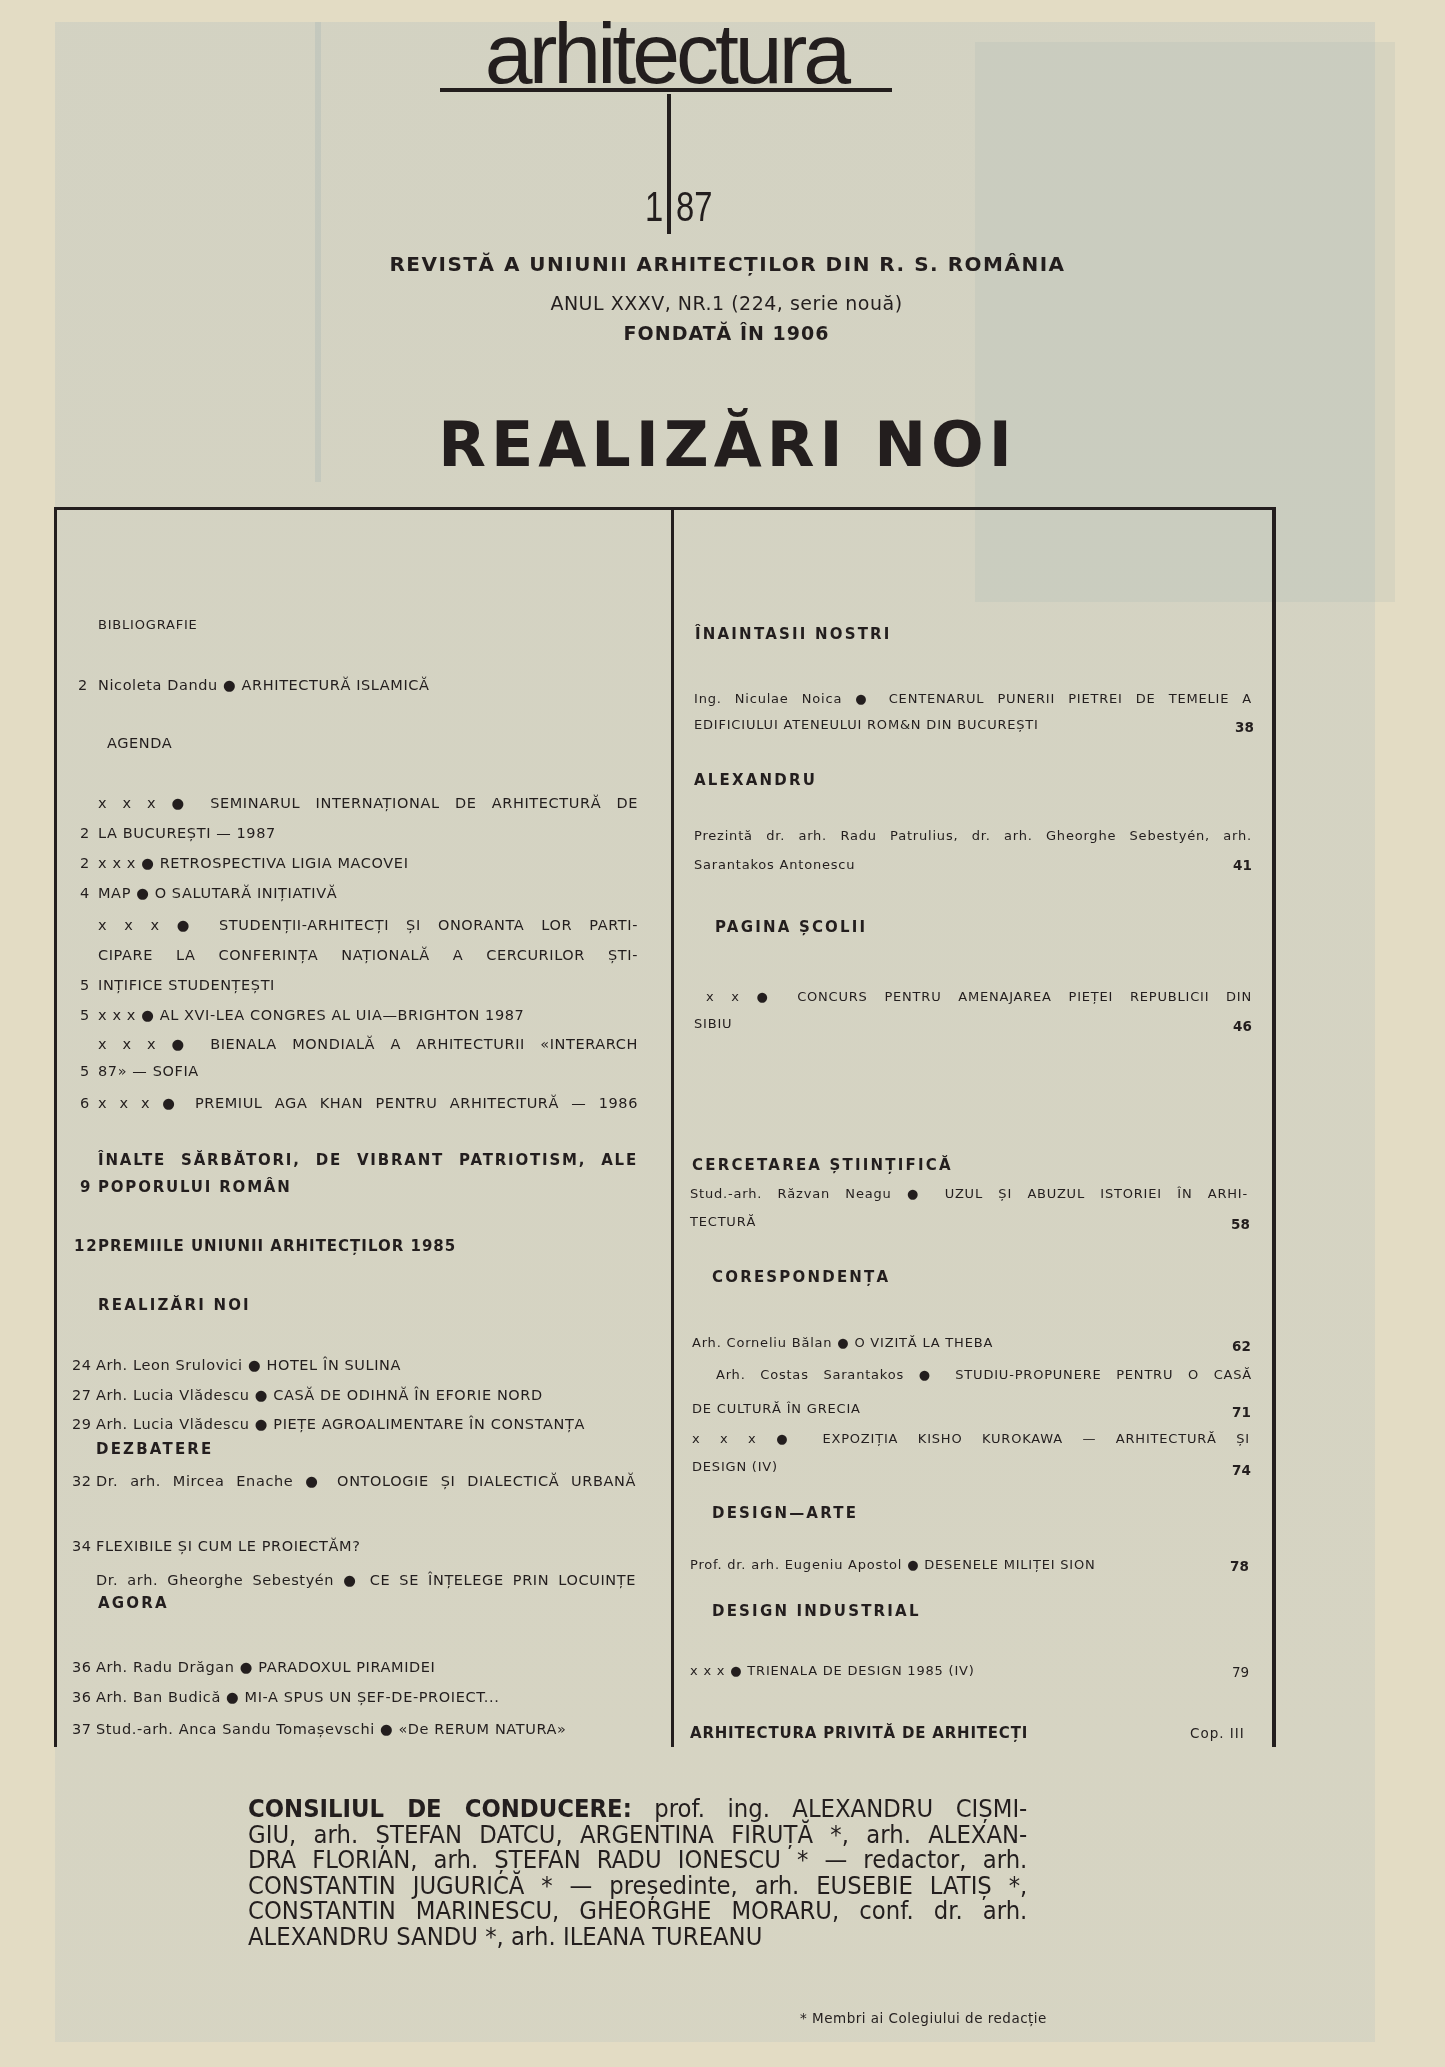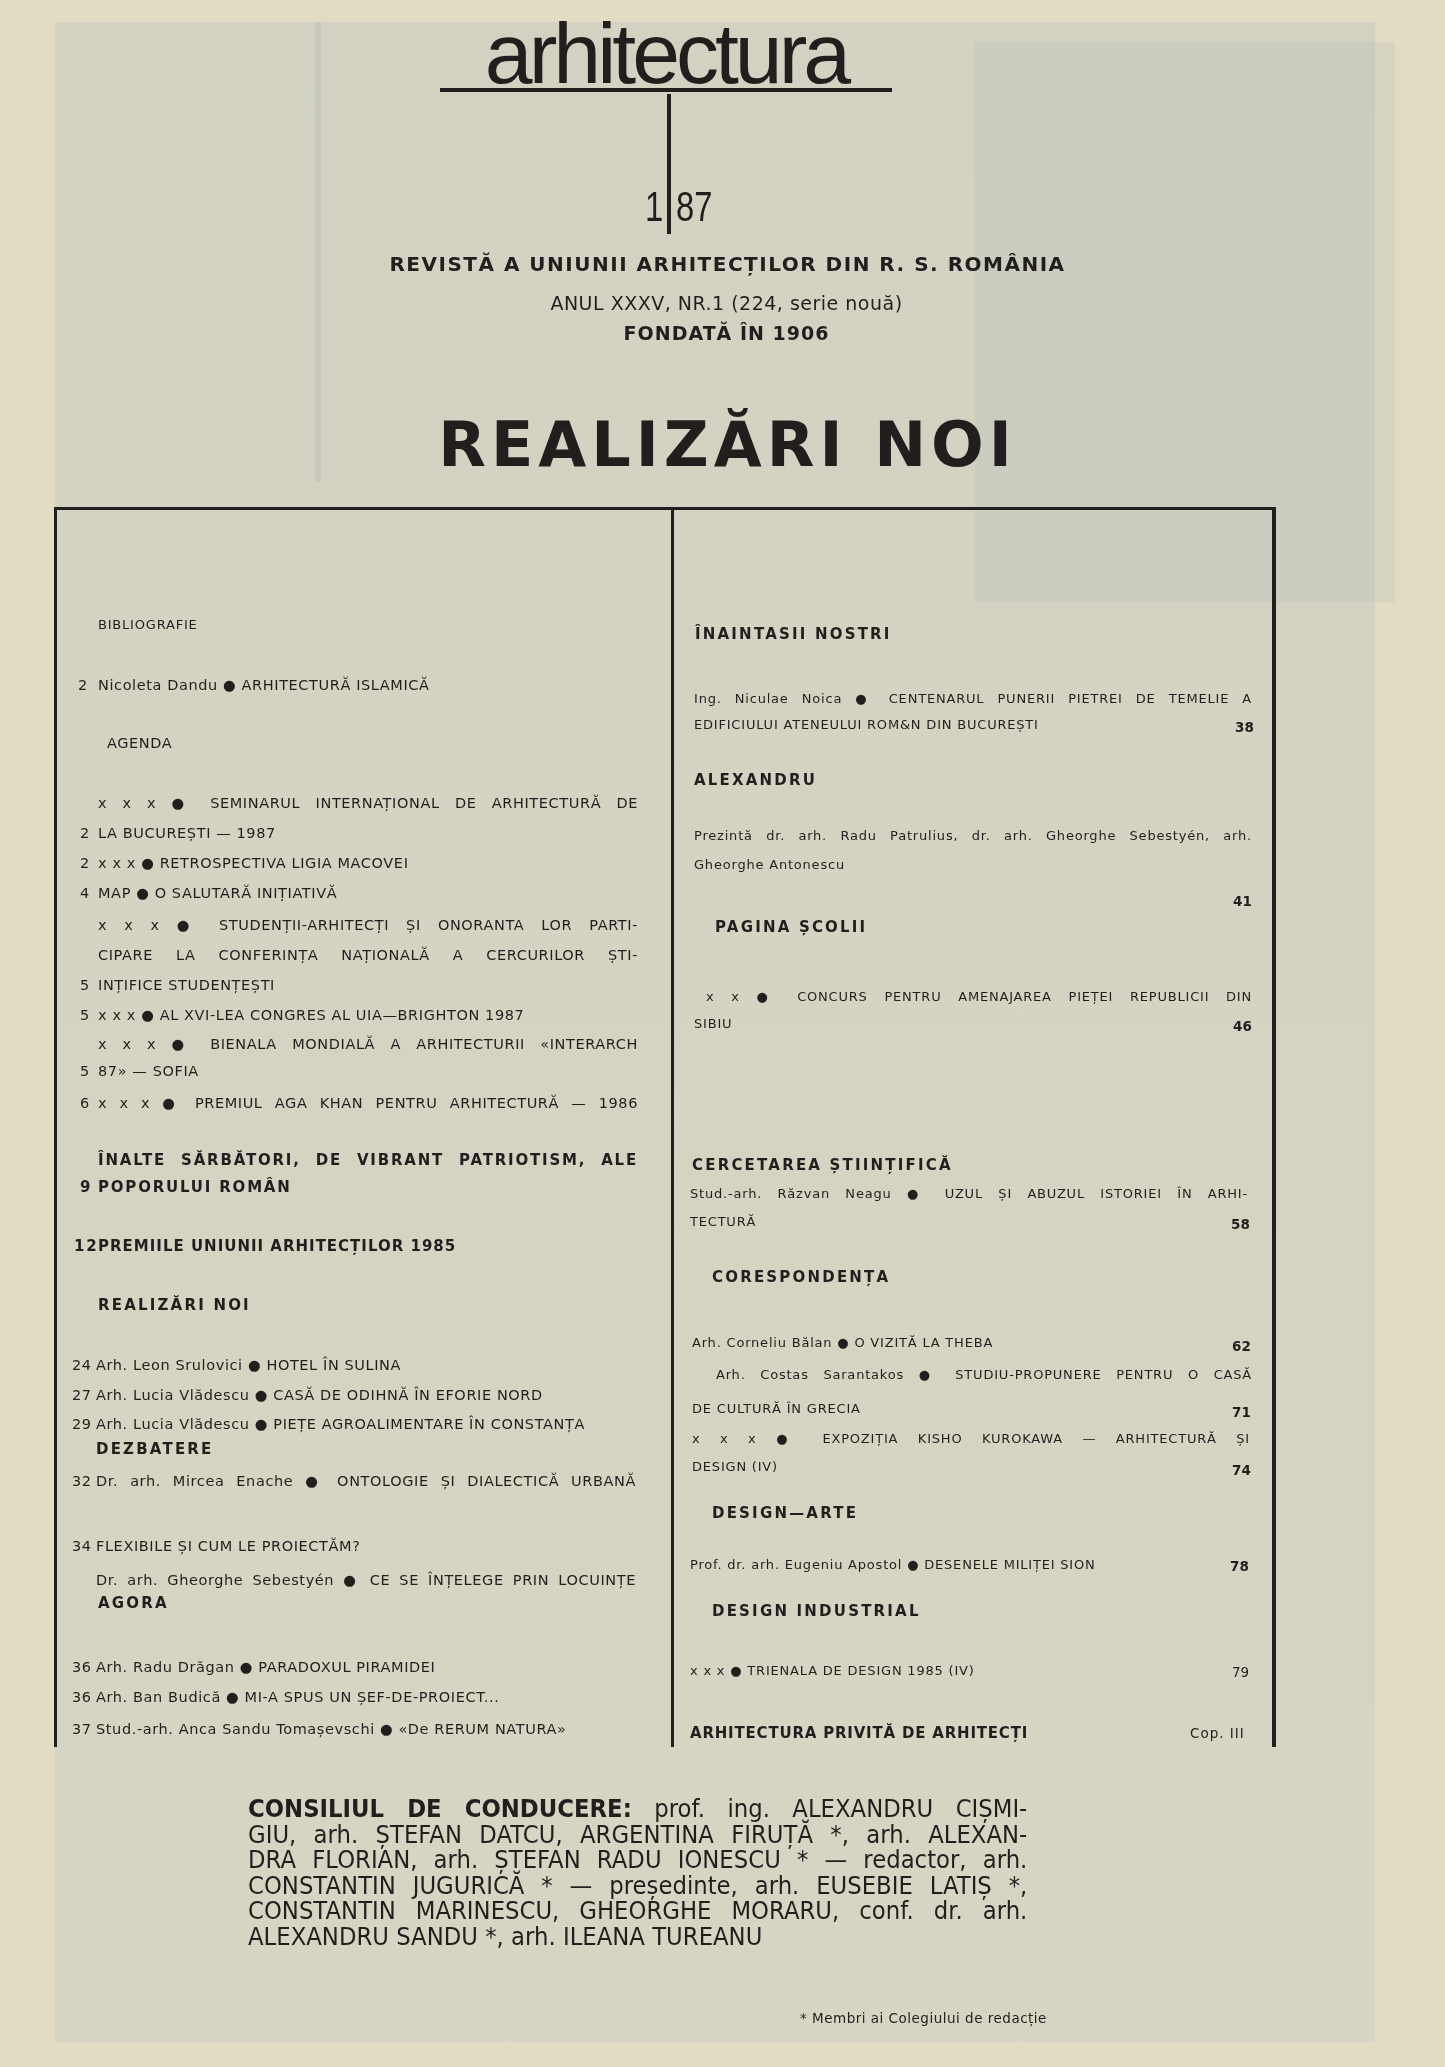--- a/index.html
+++ b/index.html
@@ -210,22 +210,22 @@
   <div class="t hdr" style="left:695px; top:625px;">ÎNAINTASII NOSTRI</div>
   <div>
     <div class="t sm justify-line" style="left:694px; top:690px; width:558px;">Ing. Niculae Noica ● CENTENARUL PUNERII PIETREI DE TEMELIE A</div>
     <div class="t sm" style="left:694px; top:716px;">EDIFICIULUI ATENEULUI ROM&amp;N DIN BUCUREȘTI</div>
     <div class="pg" style="left:1235px; top:718px;">38</div>
   </div>
 
   <div class="t hdr" style="left:694px; top:771px;">ALEXANDRU</div>
   <div>
     <div class="t sm justify-line" style="left:694px; top:827px; width:558px;">Prezintă dr. arh. Radu Patrulius, dr. arh. Gheorghe Sebestyén, arh.</div>
-    <div class="t sm" style="left:694px; top:856px;">Gheorghe Antonescu</div>
-    <div class="pg" style="left:1233px; top:892px;">41</div>
+    <div class="t sm" style="left:694px; top:856px;">Sarantakos Antonescu</div>
+    <div class="pg" style="left:1233px; top:856px;">41</div>
   </div>
 
   <div class="t hdr" style="left:715px; top:918px;">PAGINA ȘCOLII</div>
   <div>
     <div class="t sm justify-line" style="left:706px; top:988px; width:546px;">x x  ● CONCURS PENTRU AMENAJAREA PIEȚEI REPUBLICII DIN</div>
     <div class="t sm" style="left:694px; top:1015px;">SIBIU</div>
     <div class="pg" style="left:1233px; top:1017px;">46</div>
   </div>
 
   <div class="t hdr" style="left:692px; top:1156px;">CERCETAREA ȘTIINȚIFICĂ</div>

